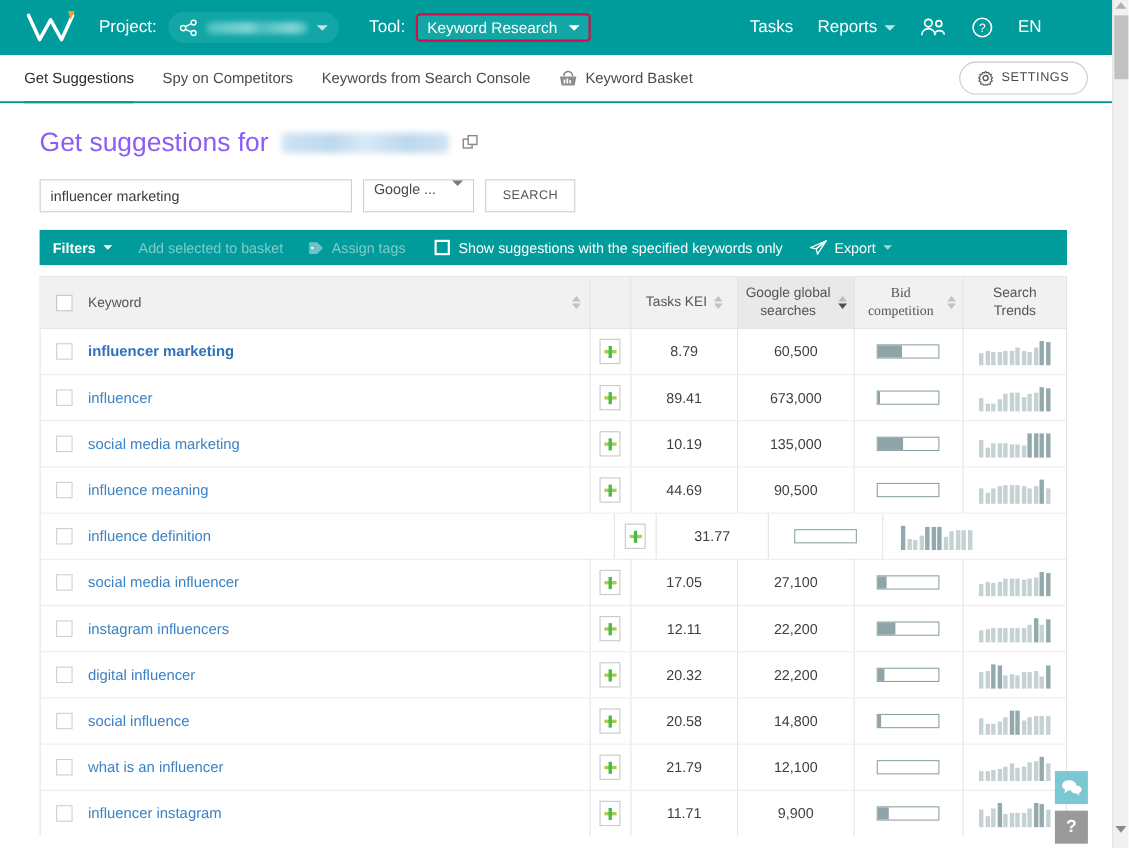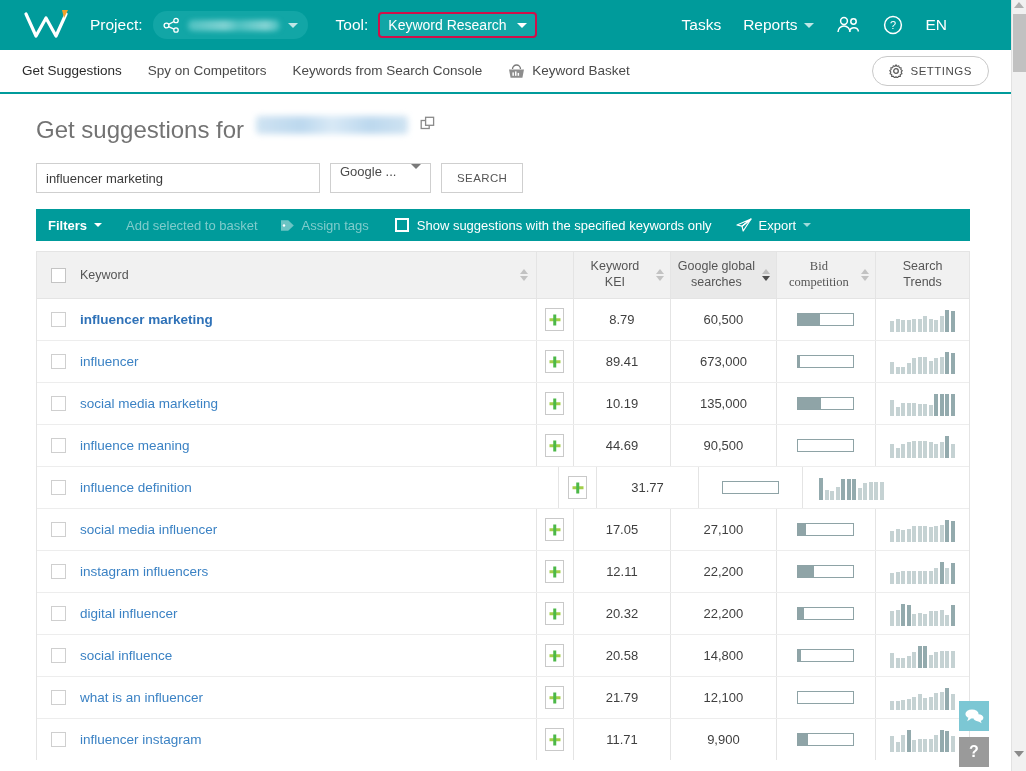--- a/index.html
+++ b/index.html
@@ -91,22 +91,22 @@
     margin-left: auto; margin-right: 22px;
     border: 1px solid #c9c9c9; border-radius: 16px; height: 30px;
     display: flex; align-items: center; gap: 7px; padding: 0 16px;
     font-size: 11.5px; letter-spacing: .5px; color: #4a4a4a; cursor: pointer;
     background: #fff;
   }
 
   
   .content { position: relative; width: 1011px; height: 677px; background: #fff; }
   .page-title {
-    display: flex; gap: 12px;
-    padding: 22px 0 0 36px; font-size: 24px; color: #737373; font-weight: 400;
+    display: flex; align-items: center; gap: 12px;
+    padding: 22px 0 0 36px; font-size: 24px; color: #8b5cf6; font-weight: 400;
   }
   .blurtitle {
     width: 152px; height: 18px; border-radius: 4px;
     background: linear-gradient(90deg,#cfe3f2,#bcd8ee 30%,#d8e9f6 50%,#bcd8ee 75%,#cfe3f2);
     filter: blur(3px);
   }
 
   .searchrow { display: flex; align-items: center; gap: 10px; padding: 19px 0 0 36px; }
   .kw-input {
     width: 284px; height: 30px; border: 1px solid #cfcfcf; background: #fff;
@@ -370,21 +370,21 @@
             <span class="hdr-check"></span>
             <span>Keyword</span>
             <span class="sorter" style="margin-left:auto;margin-right:8px">
                 <i class="up"></i>
                 <i class="dn"></i>
               </span>
           </div>
           <div class="th c-plus"></div>
           <div class="th c-kei">
             <div class="th-wrap">
-              <span class="th-txt">Keyword KEI</span>
+              <span class="th-txt">Tasks KEI</span>
               <span class="sorter">
                   <i class="up"></i>
                   <i class="dn"></i>
                 </span>
             </div>
           </div>
           <div class="th c-ggs">
             <div class="th-wrap">
               <span class="th-txt">Google global searches</span>
               <span class="sorter active">

